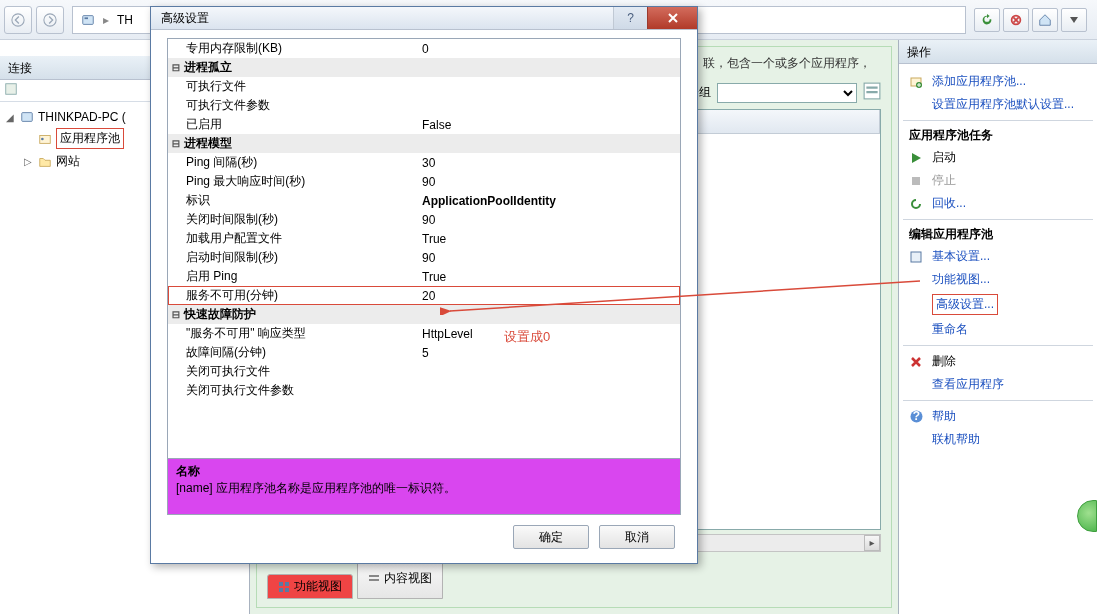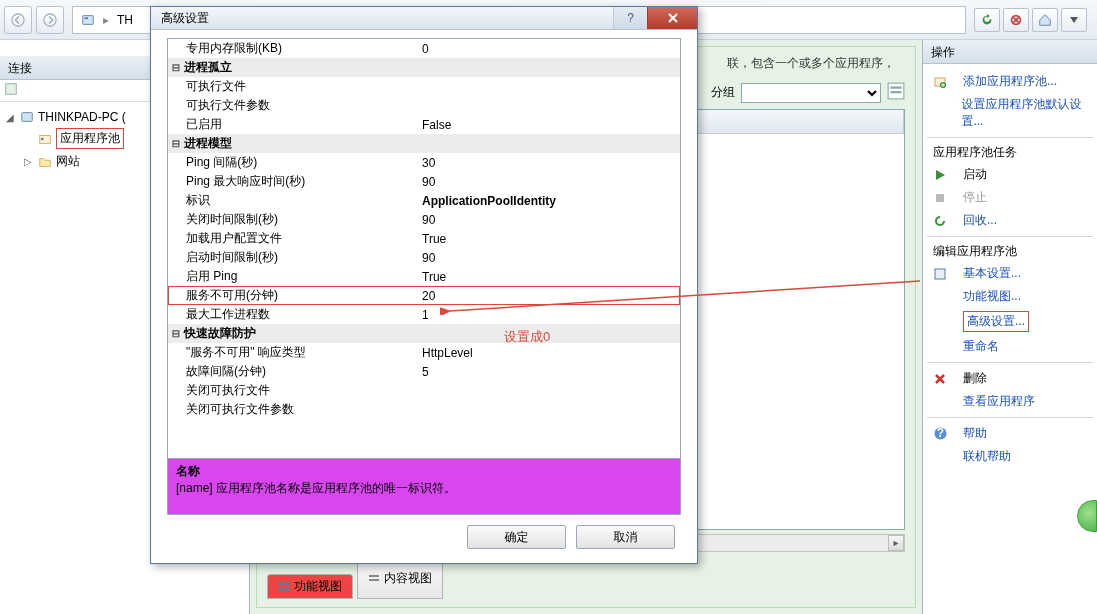--- a/index.html
+++ b/index.html
@@ -43,26 +43,26 @@
 .grid-row .gc-mode { width: 110px; padding-left: 8px; }
 .grid-row .gc-ident { flex: 1; padding-left: 8px; }
 .view-tabs { display: flex; gap: 4px; margin-top: 6px; }
 .view-tab { padding: 3px 10px; border: 1px solid #b3b3b3; background: linear-gradient(#fafafa, #e6e6e6); border-radius: 3px 3px 0 0; display: flex; align-items: center; gap: 4px; }
 .view-tab.active { background: #ef4444; margin-top: 16px; }
 .hscroll { height: 18px; background: #ececec; border: 1px solid #c4c4c4; display: flex; align-items: center; justify-content: space-between; margin-top: 4px; }
 .hscroll .sbtn { width: 16px; height: 16px; background: linear-gradient(#f7f7f7,#dcdcdc); border: 1px solid #bbb; text-align: center; font-size: 10px; line-height: 14px; color: #555; }
 .hscroll .thumb { flex: 0 0 90px; height: 14px; margin-left: 2px; background: linear-gradient(#eef2f6,#d5dde6); border: 1px solid #accd; border-radius: 2px; }
 
 
-.actions-panel { width: 174px; background: #fff; display: flex; flex-direction: column; }
+.actions-panel { width: 198px; background: #fff; display: flex; flex-direction: column; }
 .actions-header { height: 24px; background: linear-gradient(#eaf1f7, #d5e0ea); border-bottom: 1px solid #b8c1cf; padding: 4px 8px; }
 .actions-body { padding: 6px 4px; }
-.action-item { display: flex; align-items: center; gap: 16px; padding: 3px 6px; cursor: pointer; }
+.action-item { display: flex; align-items: center; gap: 9px; padding: 3px 6px; cursor: pointer; }
 .action-item .link { color: #1a4fbf; }
-.action-section { font-weight: normal; padding: 6px 6px 2px 6px; border-top: 1px solid #cfd6df; margin-top: 4px; }
+.action-section { font-weight: bold; padding: 6px 6px 2px 6px; border-top: 1px solid #cfd6df; margin-top: 4px; }
 .action-item.highlight .link { border: 1px solid #d94a3a; padding: 1px 3px; }
 .action-icon { width: 14px; height: 14px; display: flex; align-items: center; justify-content: center; }
 
 
 .dialog { position: absolute; left: 150px; top: 6px; width: 548px; height: 558px; background: #fff; border: 1px solid #5a7aa3; box-shadow: 3px 3px 8px rgba(0,0,0,.3); z-index: 100; display: flex; flex-direction: column; }
 .dialog-titlebar { height: 23px; background: linear-gradient(#f4f7fb, #dbe4ef); border-bottom: 1px solid #b8c1cf; display: flex; align-items: center; padding: 0 0 0 10px; }
 .dialog-title { flex: 1; }
 .dialog-btns { display: flex; height: 100%; }
 .dlg-btn { width: 34px; display: flex; align-items: center; justify-content: center; border-left: 1px solid #c0c9d4; }
 .dlg-btn.help { background: linear-gradient(#e3eaf3,#cfdae7); color: #4a5f7f; }
@@ -74,21 +74,21 @@
 .prop-row.cat { background: #ececec; font-weight: bold; }
 .prop-row .expand { width: 16px; text-align: center; color: #555; font-size: 10px; }
 .prop-row .pname { width: 250px; padding-left: 4px; }
 .prop-row.cat .pname { padding-left: 0; }
 .prop-row:not(.cat) .pname { padding-left: 18px; }
 .prop-row .pval { flex: 1; padding-left: 4px; }
 .prop-row.highlighted { outline: 1px solid #d94a3a; outline-offset: -1px; }
 .prop-desc { border: 1px solid #9aa7b7; border-top: none; height: 56px; padding: 4px 8px; background: #d946ef; }
 .prop-desc .pd-name { font-weight: bold; }
 .dialog-buttons { display: flex; justify-content: flex-end; gap: 10px; padding: 10px 6px 6px 6px; }
-.btn { width: 99px; height: 24px; background: linear-gradient(#fafafa,#e3e3e3); border: 1px solid #9aa7b7; border-radius: 2px; }
+.btn { width: 76px; height: 24px; background: linear-gradient(#fafafa,#e3e3e3); border: 1px solid #9aa7b7; border-radius: 2px; }
 
 
 .annotation-text { position: absolute; color: #d94a3a; font-size: 13px; z-index: 200; }
 .arrow-svg { position: absolute; z-index: 150; pointer-events: none; }
 
 
 .corner-green { position: absolute; right: 0; bottom: 82px; width: 20px; height: 32px; border-radius: 16px 0 0 16px; background: radial-gradient(circle at 60% 40%, #9fe08f, #4bb44b); border: 1px solid #3f9f3f; }
 
 .icon-svg { width: 14px; height: 14px; }
 </style>
@@ -444,24 +444,20 @@
           <span class="pval" style="">90</span>
         </div>
         <div class="prop-row">
           <span class="pname">启用 Ping</span>
           <span class="pval" style="">True</span>
         </div>
         <div class="prop-row highlighted">
           <span class="pname">服务不可用(分钟)</span>
           <span class="pval" style="">20</span>
         </div>
-        <div class="prop-row">
-          <span class="pname">最大工作进程数</span>
-          <span class="pval" style="">1</span>
-        </div>
         <div class="prop-row cat">
           <span class="expand">⊟</span>
           <span class="pname">快速故障防护</span>
         </div>
         <div class="prop-row">
           <span class="pname">"服务不可用" 响应类型</span>
           <span class="pval" style="">HttpLevel</span>
         </div>
         <div class="prop-row">
           <span class="pname">故障间隔(分钟)</span>

